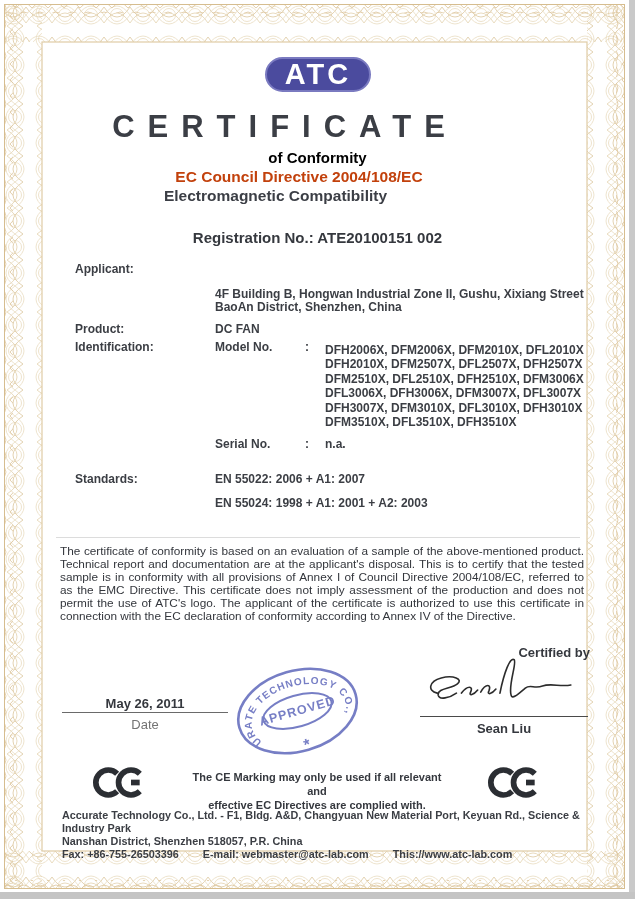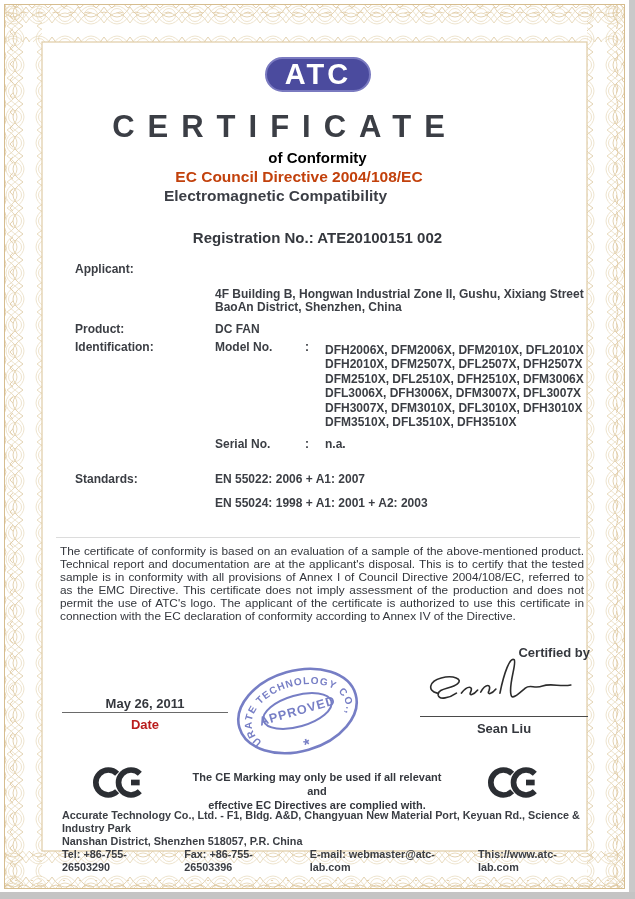--- a/index.html
+++ b/index.html
@@ -31,21 +31,21 @@
   .body-par{
     left:60px;width:524px;top:545px;font-size:11.8px;line-height:13px;
     text-align:justify;color:#33363c;
   }
   .certified-by{left:420px;width:170px;top:645px;text-align:right;font-size:13px;font-weight:bold;color:#35383e;}
   .sig-svg{left:423px;top:654px;}
   .sig-line{left:420px;width:168px;top:716px;border-top:1.3px solid #4a4a4a;height:0;}
   .signer{left:420px;width:168px;top:721px;text-align:center;font-size:13px;font-weight:bold;color:#35383e;}
   .date-val{left:62px;width:166px;top:696px;text-align:center;font-size:13px;font-weight:bold;color:#35383e;}
   .date-line{left:62px;width:166px;top:712px;border-top:1.5px solid #6a6a6a;height:0;}
-  .date-lbl{left:62px;width:166px;top:717px;text-align:center;font-size:13px;font-weight:bold;color:#b91c1c;}
+  .date-lbl{left:62px;width:166px;top:717px;text-align:center;font-size:13px;font-weight:normal;color:#737373;}
   .stamp-svg{left:230px;top:660px;}
   .ce-left{left:92px;top:760px;}
   .ce-right{left:487px;top:760px;}
   .ce-notice{left:182px;width:270px;top:770px;text-align:center;font-size:11px;font-weight:bold;
     line-height:14px;color:#35383e;}
   .footer{left:62px;top:809px;width:520px;font-size:10.8px;font-weight:bold;color:#3b3e44;line-height:12.8px;}
   .contact-row{display:flex;gap:24px;margin-top:1px;}
 </style>
 </head>
 <body>
@@ -173,21 +173,20 @@
       <path d="M 33.2 11.3 A 16.5 16.5 0 1 0 33.2 34.7"></path>
       <path d="M 63.2 11.3 A 16.5 16.5 0 1 0 63.2 34.7"></path>
       <path d="M 51.5 23 H 63"></path>
     </g>
   </svg>
 
   <div class="abs footer">
     <div>Accurate Technology Co., Ltd. - F1, Bldg. A&amp;D, Changyuan New Material Port, Keyuan Rd., Science &amp; Industry Park</div>
     <div>Nanshan District, Shenzhen 518057, P.R. China</div>
     <div class="contact-row">
-      <span>Tel: +86-755-26503290</span>
       <span>Fax: +86-755-26503396</span>
       <span>E-mail: webmaster@atc-lab.com</span>
       <span>This://www.atc-lab.com</span>
     </div>
   </div>
 
   <div class="scan-edge-right"></div>
   <div class="scan-edge-bottom"></div>
 </div>
 

